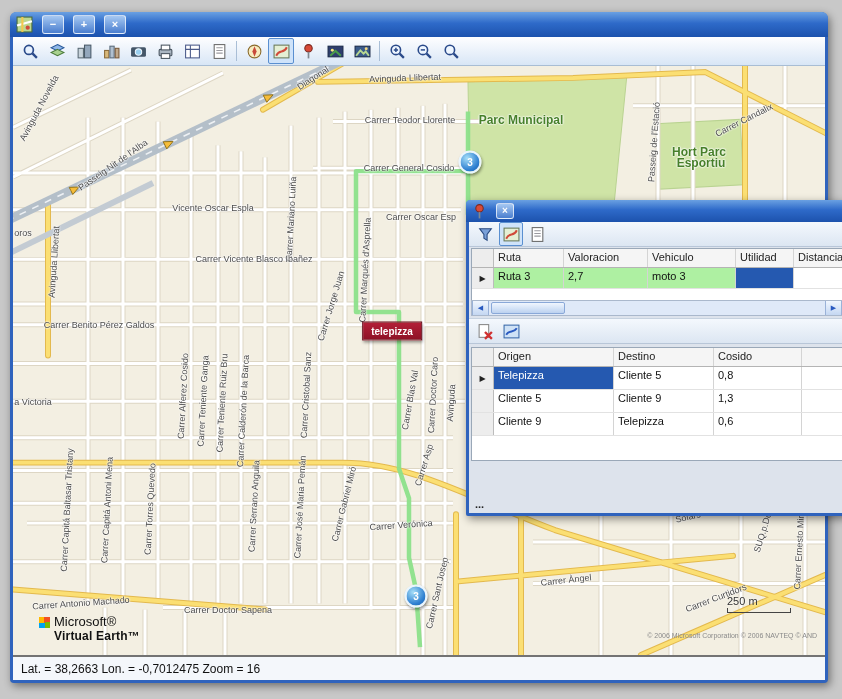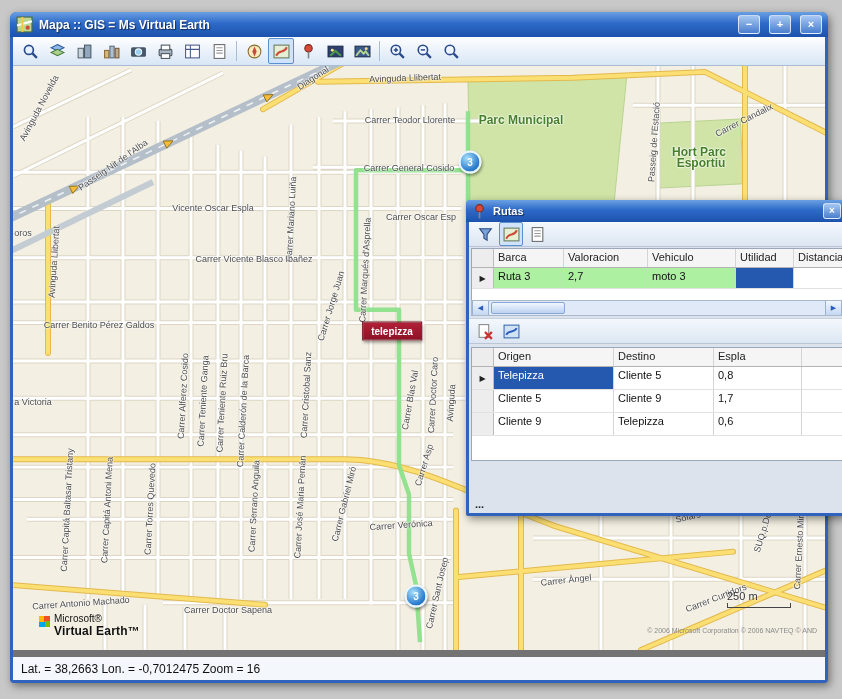--- a/index.html
+++ b/index.html
@@ -42,29 +42,29 @@
   .marker{position:absolute;width:19px;height:19px;border-radius:50%;z-index:5;
           background:radial-gradient(circle at 35% 30%,#a5def8,#2e7fd0 65%,#1a5aa8);
           border:2px solid #eaf5fd;box-shadow:1px 2px 3px rgba(0,0,0,.4);
           color:#fff;font-size:10px;font-weight:bold;display:flex;align-items:center;
           justify-content:center;transform:translate(-50%,-50%);}
   .poi{position:absolute;transform:translate(-50%,-50%);z-index:4;
        background:linear-gradient(180deg,#b32038,#8e1226);color:#fff;font-size:10px;
        font-weight:bold;padding:3px 8px;border:1px solid #6a0a1a;
        box-shadow:1px 2px 3px rgba(0,0,0,.4);}
   .logo{position:absolute;left:26px;bottom:12px;display:flex;gap:4px;align-items:flex-start;z-index:4;}
-  .logo .l1{font-size:10px;color:#111;}
+  .logo .l1{font-size:13px;color:#111;}
   .logo .l2{font-size:12px;font-weight:bold;color:#111;letter-spacing:.2px;}
   .msflag{width:11px;height:11px;margin-top:3px;
           background:conic-gradient(#f25022 0 25%,#7fba00 0 50%,#00a4ef 0 75%,#ffb900 0);}
   .scalebar{position:absolute;right:34px;bottom:42px;font-size:11px;color:#333;z-index:4;
             text-shadow:0 0 2px #fff;}
   .scaleline{width:62px;height:4px;border:1px solid #444;border-top:none;margin-top:1px;}
   .attribution{position:absolute;right:8px;bottom:16px;font-size:7px;color:#8a8a8a;z-index:4;}
-  .statusbar{height:23px;background:#f4f7fb;border-top:7px solid #737373;display:flex;
+  .statusbar{height:23px;background:#f4f7fb;border-top:2px solid #737373;display:flex;
              align-items:center;padding:0 8px;font-size:12px;color:#111;flex:0 0 auto;}
 
   
   .rutas{position:absolute;left:466px;top:200px;width:380px;height:316px;z-index:20;
          background:#2f63bd;border-radius:5px 5px 2px 2px;
          box-shadow:2px 3px 9px rgba(0,0,0,.45);}
   .rutas-titlebar{height:22px;display:flex;align-items:center;gap:5px;padding:0 5px;
             background:linear-gradient(180deg,#6aa0e2 0%,#2e6ac9 45%,#1c52ad 100%);
             border-radius:4px 4px 0 0;}
   .rutas-title{color:#fff;font-weight:bold;font-size:11px;flex:1;
@@ -116,21 +116,20 @@
 <div class="window">
   <div class="titlebar">
     <span class="appicon" id="app-icon">
         <svg viewBox="0 0 16 16" width="17" height="17">
           <rect x="1" y="1" width="14" height="14" fill="#bcd890" stroke="#4a6a3a"></rect>
           <path d="M1 9 15 5" stroke="#fff" stroke-width="2" fill="none"></path>
           <path d="M6 1 6 15" stroke="#f4c84f" stroke-width="2" fill="none"></path>
           <circle cx="11" cy="11" r="2" fill="#d04a3a"></circle>
         </svg>
       </span>
-    <span class="title-text">Mapa :: GIS = Ms Virtual Earth</span>
     <span class="winbtn">−</span>
     <span class="winbtn">+</span>
     <span class="winbtn">×</span>
   </div>
   <div class="content">
     <div class="toolbar" id="main-toolbar">
         <span class="tbi">
           <svg viewBox="0 0 16 16" width="17" height="17">
             <circle cx="6.5" cy="6.5" r="4.2" fill="#e8f2ff" stroke="#2a4a8a" stroke-width="1.6"></circle>
             <line x1="9.8" y1="9.8" x2="14" y2="14" stroke="#2a4a8a" stroke-width="2.2"></line>
@@ -340,21 +339,20 @@
 </div>
 
 <div class="rutas">
   <div class="rutas-titlebar">
     <span class="appicon" id="rutas-icon">
         <svg viewBox="0 0 16 16" width="17" height="17">
           <circle cx="8" cy="5" r="3.5" fill="#d84a38" stroke="#7a2a20"></circle>
           <line x1="8" y1="8.5" x2="8" y2="14.5" stroke="#808890" stroke-width="1.6"></line>
         </svg>
       </span>
-    <span class="rutas-title">Rutas</span>
     <span class="winbtn small">×</span>
   </div>
   <div class="rutas-body">
     <div class="rutas-toolbar" id="rutas-toolbar">
         <span class="tbi">
           <svg viewBox="0 0 16 16" width="17" height="17">
             <path d="M2.5 2.5 H13.5 L9.5 8 V13.5 L6.5 11.5 V8Z" fill="#7aa0d8" stroke="#2a4a80"></path>
           </svg>
         </span>
         <span class="tbi active">
@@ -366,21 +364,21 @@
         <span class="tbi">
           <svg viewBox="0 0 16 16" width="17" height="17">
             <rect x="3" y="1.5" width="10" height="13" fill="#fff" stroke="#6a6a6a"></rect>
             <path d="M5 4.5 H11 M5 7 H11 M5 9.5 H11" stroke="#9a9aa0" fill="none"></path>
           </svg>
         </span>
       </div>
     <div class="grid" id="grid1">
         <div class="g-row g-head">
           <div class="g-sel g-headcell"></div>
-          <div class="g-cell g-headcell c0">Barca</div>
+          <div class="g-cell g-headcell c0">Ruta</div>
           <div class="g-cell g-headcell c1">Valoracion</div>
           <div class="g-cell g-headcell c2">Vehiculo</div>
           <div class="g-cell g-headcell c3">Utilidad</div>
           <div class="g-cell g-headcell c4">Distancia</div>
         </div>
         <div class="g-row">
           <div class="g-sel">▶</div>
           <div class="g-cell c0 cell-green">Ruta 3</div>
           <div class="g-cell c1 cell-green">2,7</div>
           <div class="g-cell c2 cell-green">moto 3</div>
@@ -406,35 +404,35 @@
             <rect x="1" y="2" width="14" height="12" fill="#cfe2f6" stroke="#3a6aaa"></rect>
             <path d="M3 11 C6 6 10 10 13 5" stroke="#2a5ac0" stroke-width="1.8" fill="none"></path>
           </svg>
         </span>
       </div>
     <div class="grid" id="grid2">
         <div class="g-row g-head">
           <div class="g-sel g-headcell"></div>
           <div class="g-cell g-headcell c0">Origen</div>
           <div class="g-cell g-headcell c1">Destino</div>
-          <div class="g-cell g-headcell c2">Espla</div>
+          <div class="g-cell g-headcell c2">Cosido</div>
           <div class="g-cell g-headcell fill"></div>
         </div>
         <div class="g-row">
           <div class="g-sel">▶</div>
           <div class="g-cell c0 cell-selected">Telepizza</div>
           <div class="g-cell c1">Cliente 5</div>
           <div class="g-cell c2">0,8</div>
           <div class="g-cell fill"></div>
         </div>
         <div class="g-row">
           <div class="g-sel"></div>
           <div class="g-cell c0">Cliente 5</div>
           <div class="g-cell c1">Cliente 9</div>
-          <div class="g-cell c2">1,7</div>
+          <div class="g-cell c2">1,3</div>
           <div class="g-cell fill"></div>
         </div>
         <div class="g-row">
           <div class="g-sel"></div>
           <div class="g-cell c0">Cliente 9</div>
           <div class="g-cell c1">Telepizza</div>
           <div class="g-cell c2">0,6</div>
           <div class="g-cell fill"></div>
         </div>
       </div>

